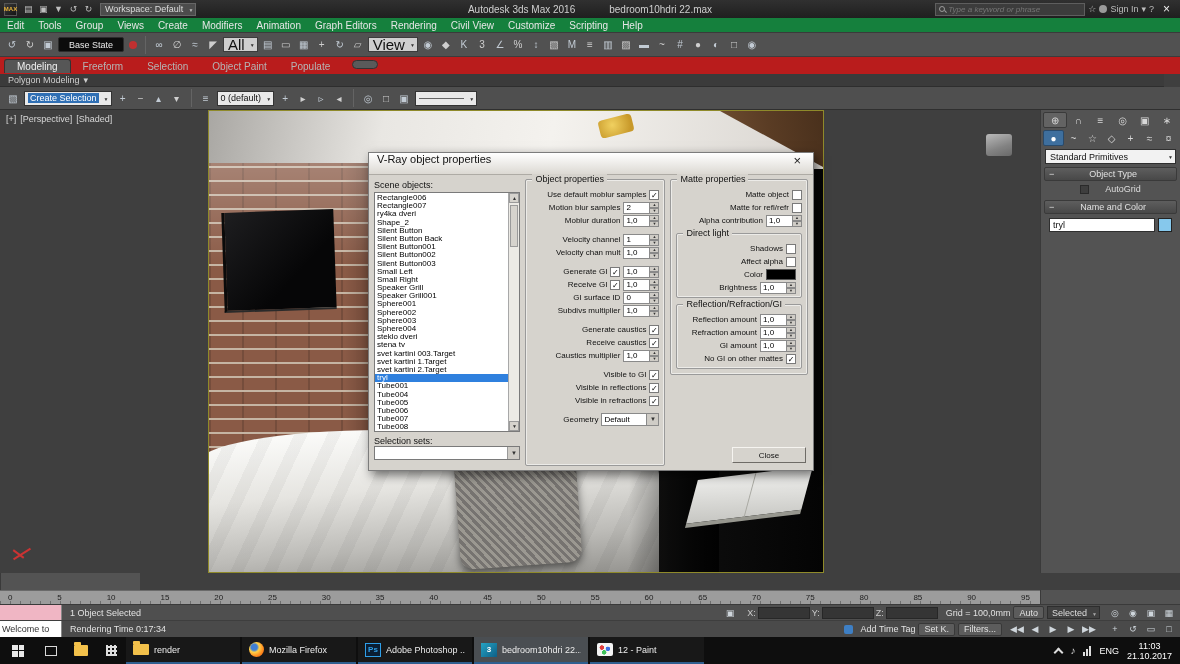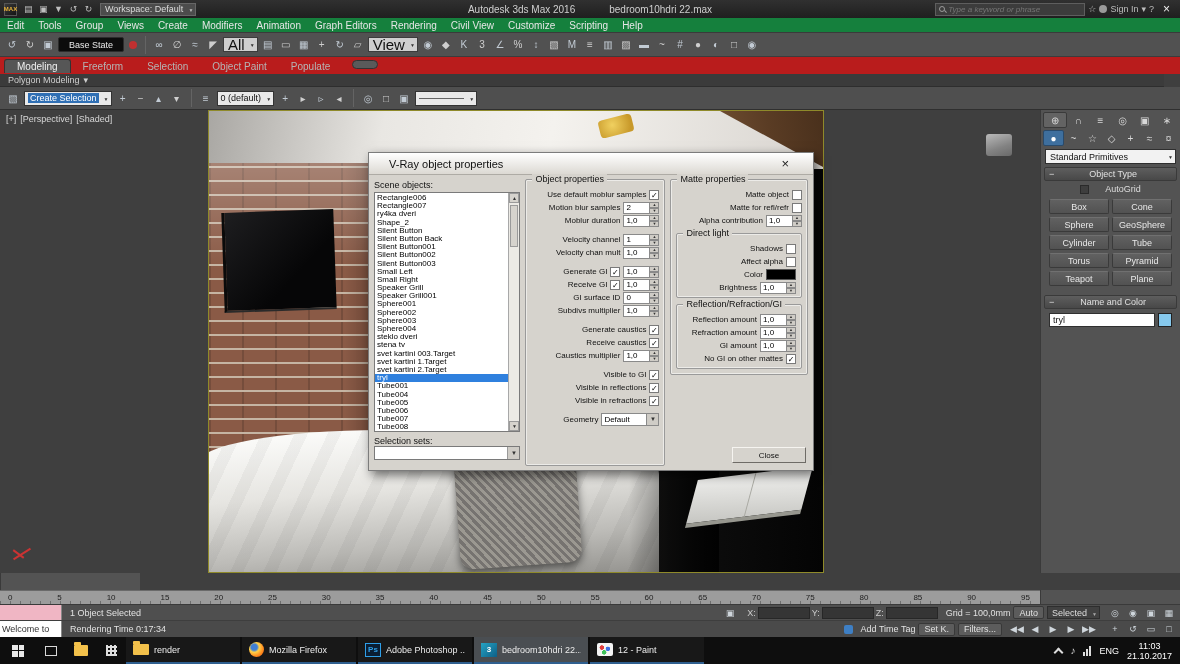--- a/index.html
+++ b/index.html
@@ -149,21 +149,21 @@
   .namerow { display:flex; gap:3px; padding:4px 6px; align-items:center; }
   .namefield { flex:1; height:14px; background:#fff; border:1px solid #2f2f2f; font-size:9px;
     color:#111; display:flex; align-items:center; padding:0 3px; }
   .cswatch { width:14px; height:14px; border:1px solid #222; }
 
   
   .dlg { position:absolute; left:368px; top:152px; width:446px; height:319px; z-index:20;
     background:#d6d3cd; border:1px solid #7c7c7c; box-shadow:3px 4px 10px rgba(0,0,0,.55);
     font-size:9px; color:#000; }
   .dlg-title { height:22px; background:linear-gradient(#ffffff,#dcd9d3);
-    border-bottom:1px solid #aeaba5; display:flex; align-items:center; padding:0 20px; }
+    border-bottom:1px solid #aeaba5; display:flex; align-items:flex-start; padding:0 8px; }
   .dlg-title .t { font-size:11px; color:#111; }
   .dlg-close { margin-left:auto; font-size:13px; color:#222; padding:0 4px; }
   .dlg-body { display:flex; gap:5px; padding:4px 5px; height:295px; }
   .col-l { width:150px; display:flex; flex-direction:column; }
   .col-m { width:140px; }
   .col-r { width:141px; display:flex; flex-direction:column; }
   .slabel { font-size:9px; color:#111; margin:1px 0 2px; }
   .lst { height:240px; background:#fff; border:1px solid #7a7a7a; display:flex; }
   .lst-items { flex:1; overflow:hidden; padding-top:1px; }
   .lst-item { height:8.2px; font-size:8px; line-height:8.4px; padding-left:2px;
@@ -506,33 +506,20 @@
       <div class="cp-combo">Standard Primitives</div>
 
       <div class="roll-h">
         <span>−</span>
         <span class="tt">Object Type</span>
       </div>
       <div class="autogrid">
         <span class="cp-chk"></span>
         <span>AutoGrid</span>
       </div>
-      <div class="cp-grid">
-
-      <span class="cpbtn">Box</span>
-          <span class="cpbtn">Cone</span>
-          <span class="cpbtn">Sphere</span>
-          <span class="cpbtn">GeoSphere</span>
-          <span class="cpbtn">Cylinder</span>
-          <span class="cpbtn">Tube</span>
-          <span class="cpbtn">Torus</span>
-          <span class="cpbtn">Pyramid</span>
-          <span class="cpbtn">Teapot</span>
-          <span class="cpbtn">Plane</span>
-        </div>
 
       <div class="roll-h">
         <span>−</span>
         <span class="tt">Name and Color</span>
       </div>
       <div class="namerow">
         <span class="namefield">tryl</span>
         <span class="cswatch" id="objswatch" style="background: rgb(134, 200, 236);"></span>
       </div>
     </div>

